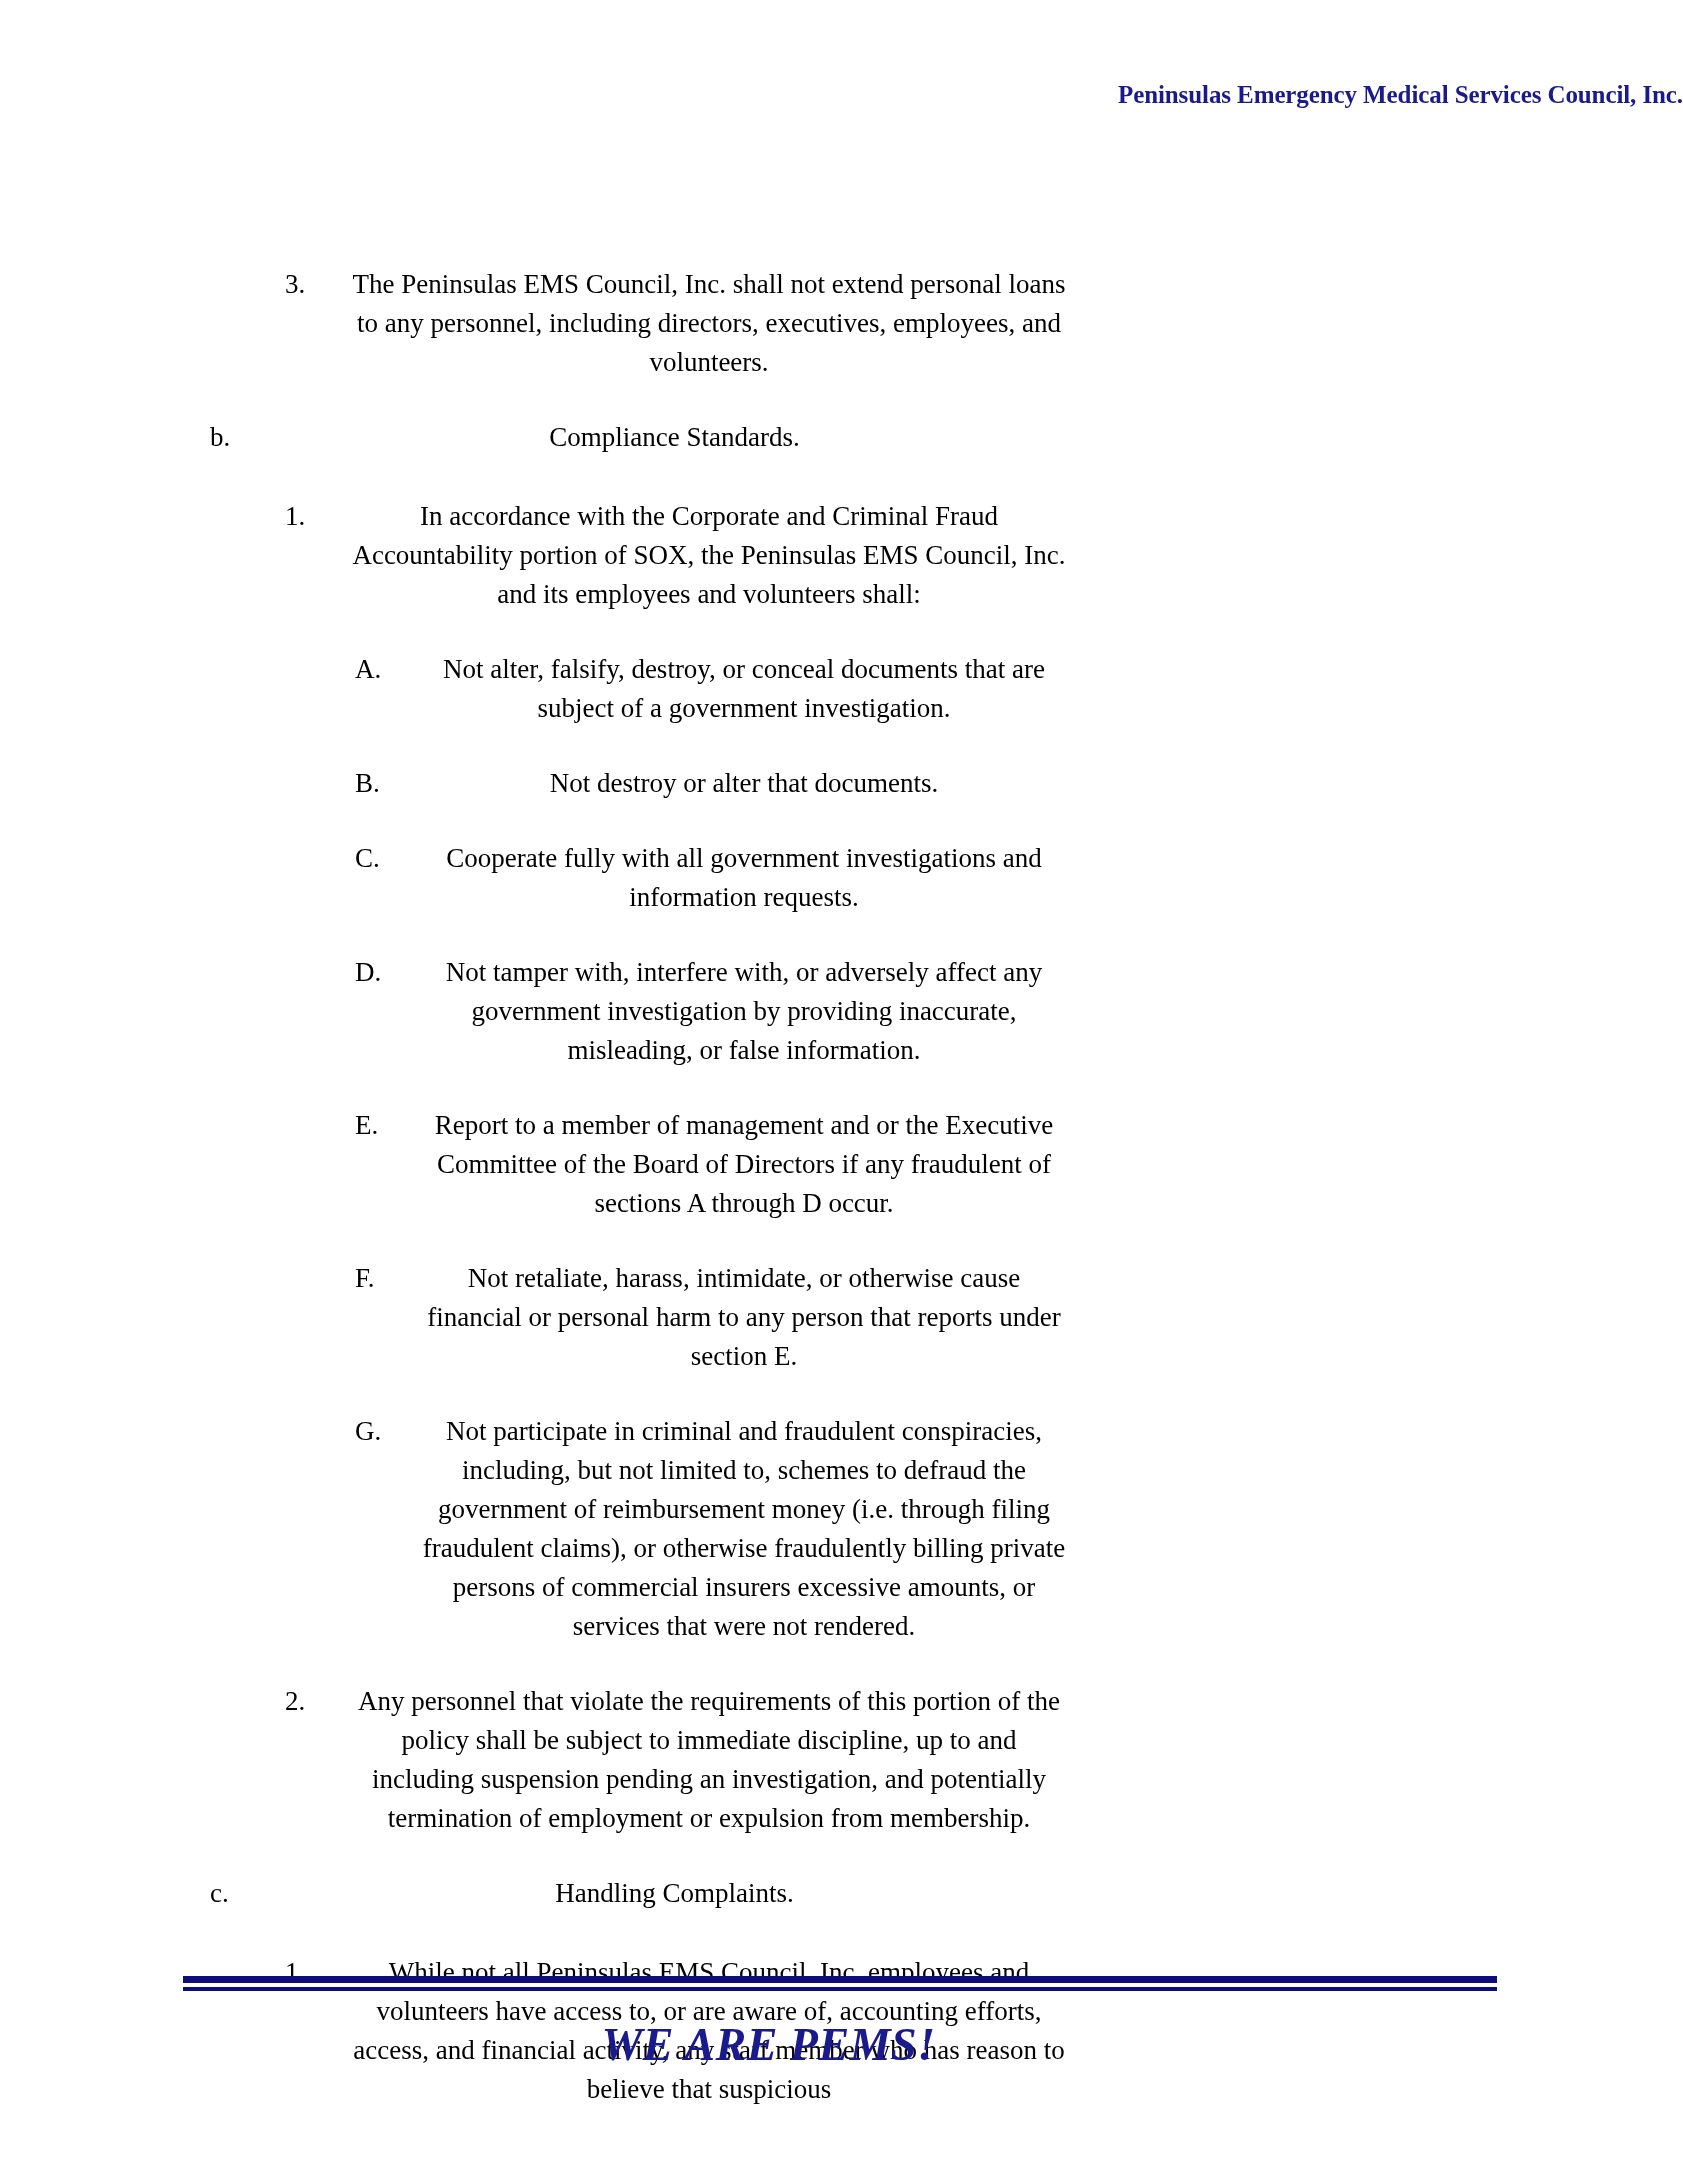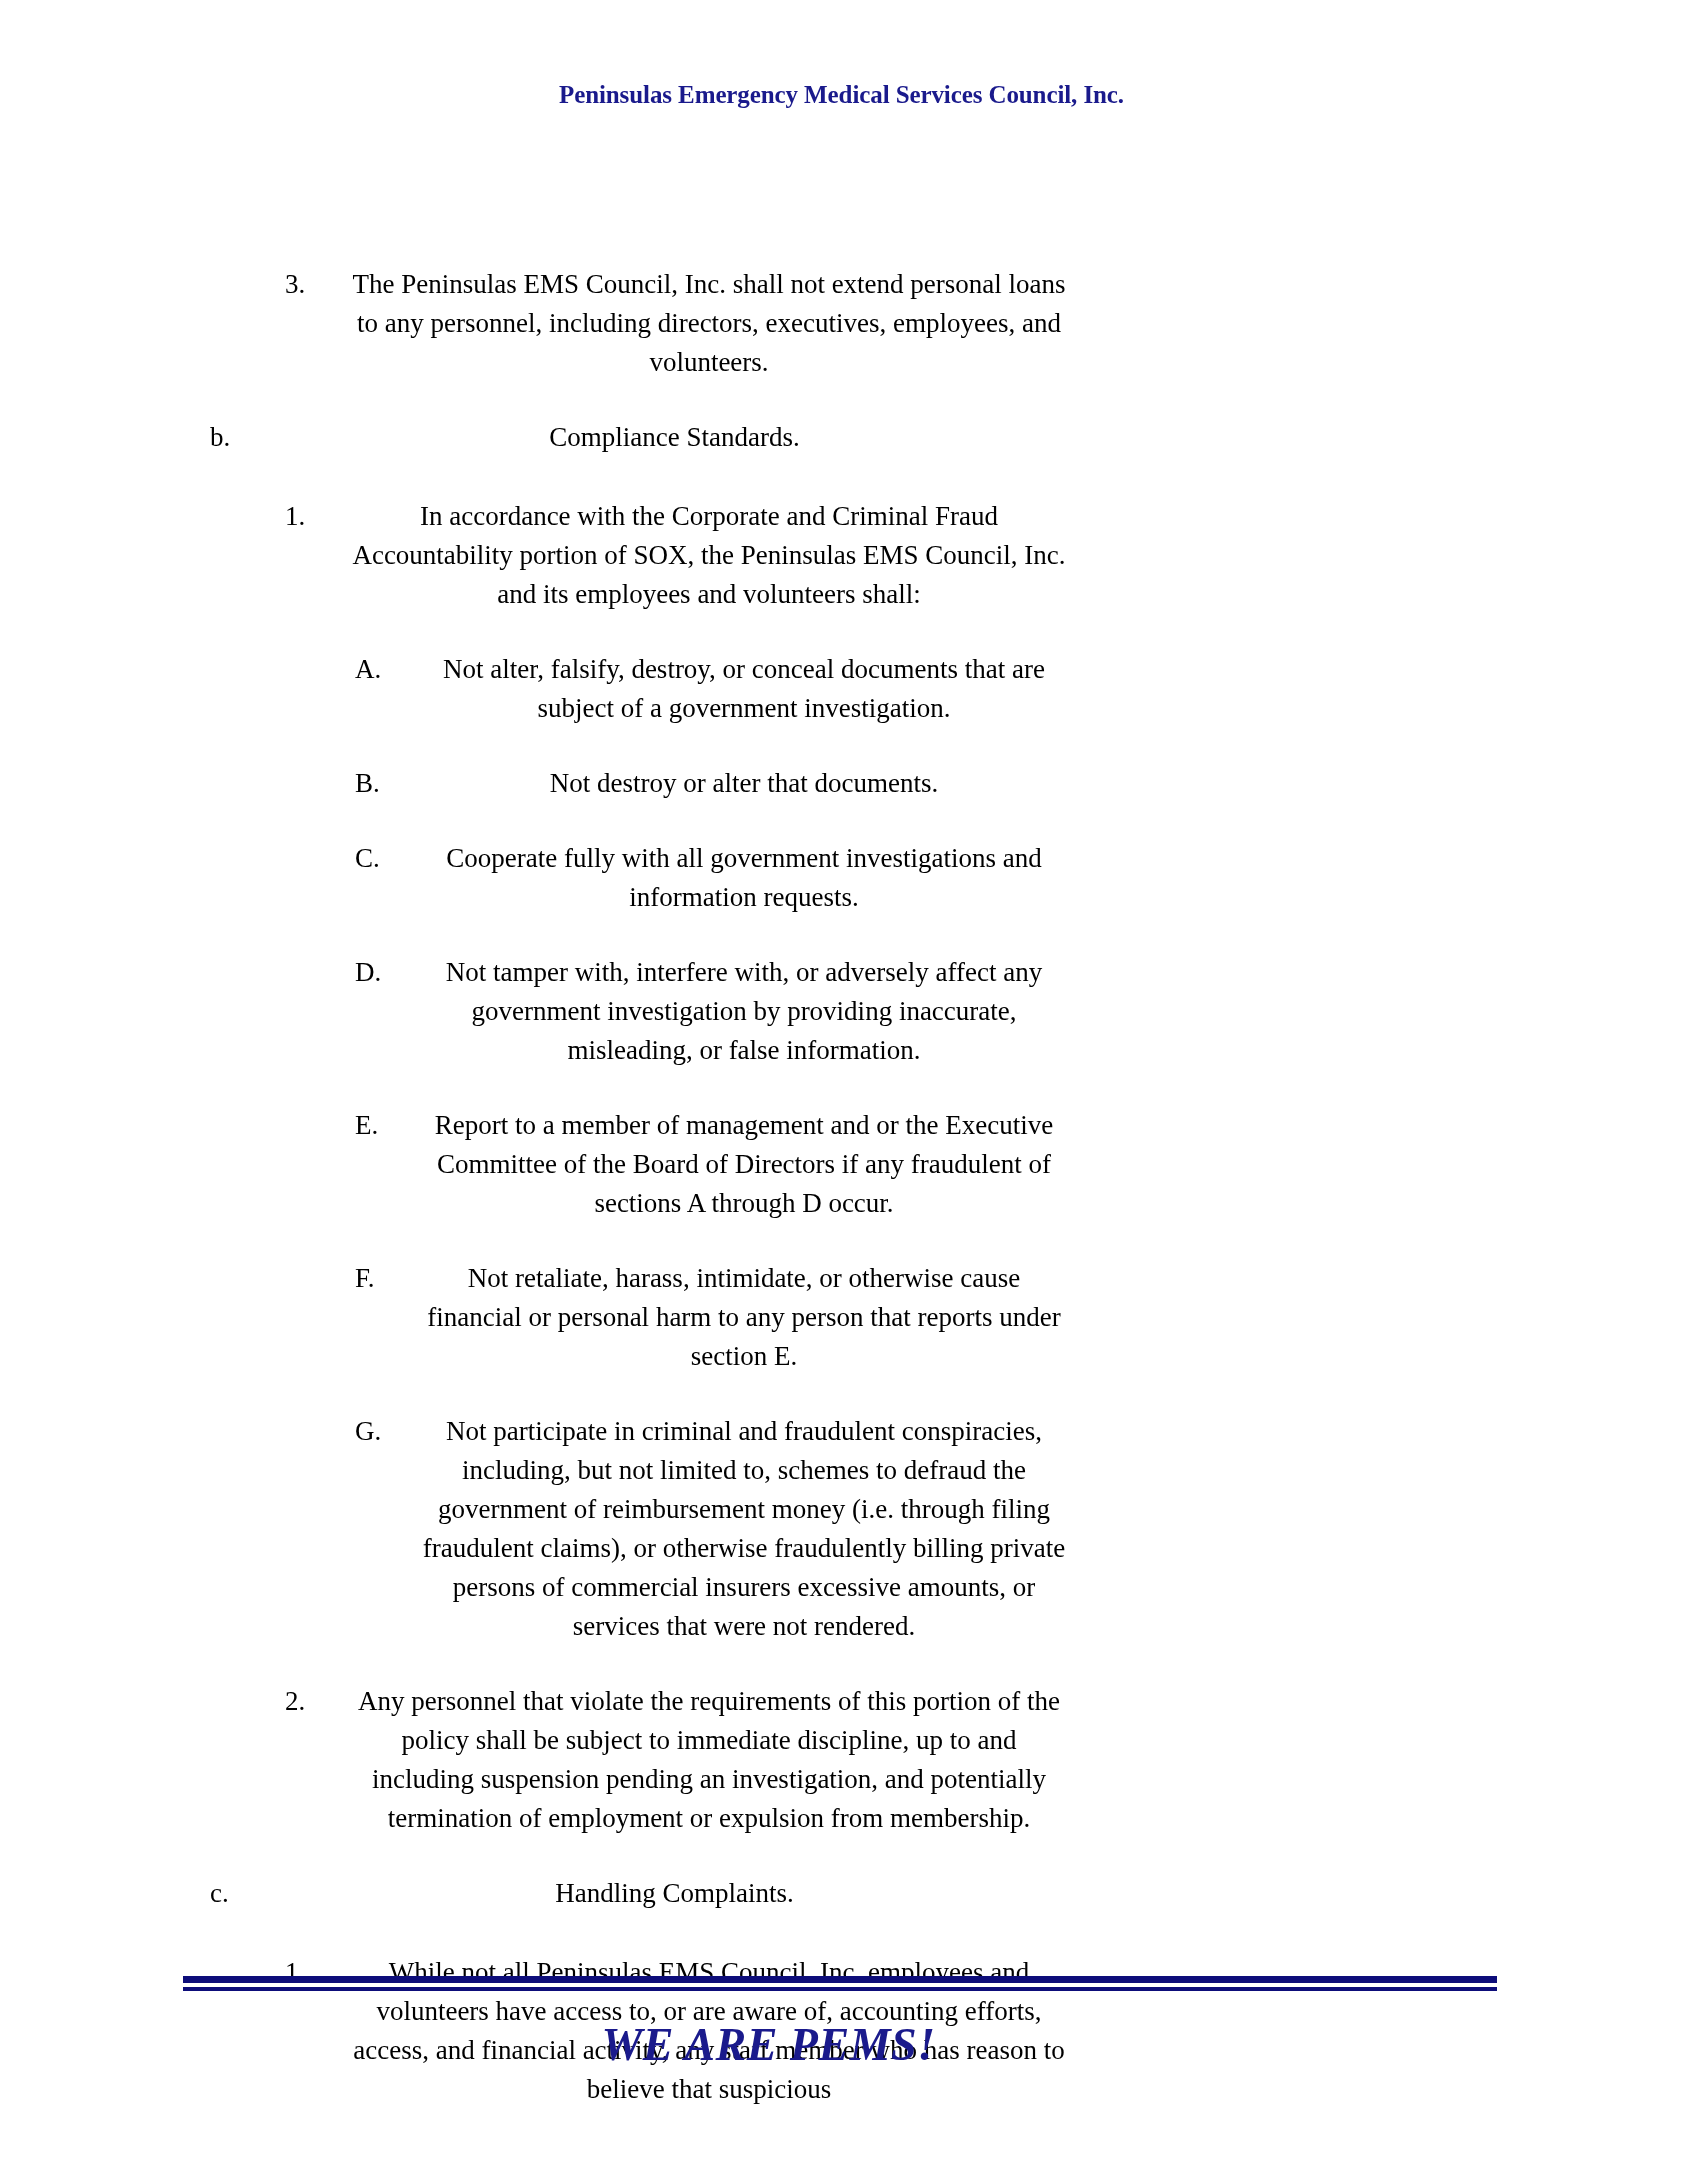--- a/index.html
+++ b/index.html
@@ -34,20 +34,21 @@
     text-align: center;
   }
   .org-name {
     font-family: "Liberation Serif", "DejaVu Serif", serif;
     font-weight: bold;
     font-size: 25px;
     color: #1a1a8c;
     letter-spacing: -0.1px;
     line-height: 1.1;
     white-space: nowrap;
+    text-align: right;
   }
   .doc-subtitle {
     font-family: "Liberation Serif", "DejaVu Serif", serif;
     font-style: italic;
     font-size: 23px;
     color: #000000;
     margin-top: 6px;
     line-height: 1.1;
     white-space: nowrap;
   }

